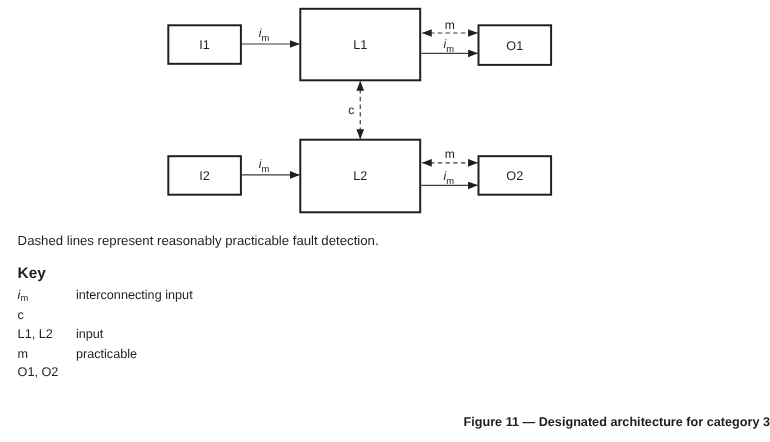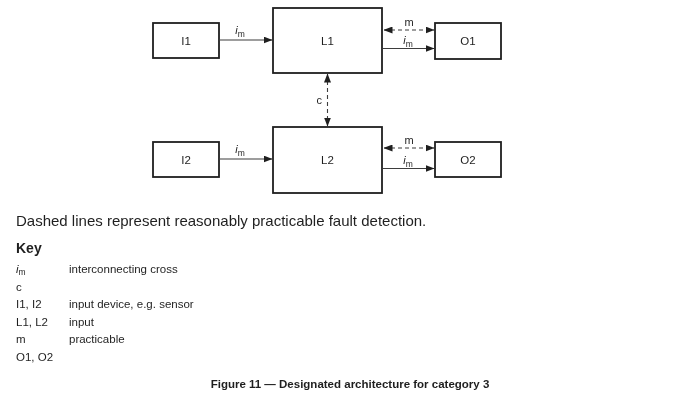--- a/index.html
+++ b/index.html
@@ -44,21 +44,21 @@
   .im-i {
     font-style: italic;
   }
   .im-sub {
     font-size: 8.5px;
   }
   .note {
     position: absolute;
     left: 16px;
     top: 212px;
-    font-size: 15px;
+    font-size: 12px;
     margin: 0;
   }
   .key-title {
     position: absolute;
     left: 16px;
     top: 240px;
     font-size: 14px;
     font-weight: bold;
   }
   .key-rows {
@@ -81,21 +81,21 @@
   }
   .key-sub {
     font-size: 8.5px;
     vertical-align: -2px;
   }
   .caption {
     position: absolute;
     left: 0;
     top: 378px;
     width: 700px;
-    text-align: center;
+    text-align: right;
     font-size: 11.5px;
     font-weight: bold;
   }
 </style>
 </head>
 <body>
 
 <svg class="diagram-svg" width="700" height="205" viewBox="0 0 700 205">
   <defs>
     <marker id="arrow-end" markerUnits="userSpaceOnUse" markerWidth="10" markerHeight="8" refX="8.5" refY="3.5" orient="auto">
@@ -167,28 +167,24 @@
   </g>
 </svg>
 
 <p class="note">Dashed lines represent reasonably practicable fault detection.</p>
 
 <div class="key-title">Key</div>
 
 <div class="key-rows">
   <div class="key-row">
     <span class="key-term"><span class="term-italic">i</span><span class="key-sub">m</span></span>
-    <span class="key-def">interconnecting cross</span>
+    <span class="key-def">interconnecting input</span>
   </div>
   <div class="key-row">
     <span class="key-term"><span>c</span><span class="key-sub"></span></span>
-  </div>
-  <div class="key-row">
-    <span class="key-term"><span>I1, I2</span><span class="key-sub"></span></span>
-    <span class="key-def">input device, e.g. sensor</span>
   </div>
   <div class="key-row">
     <span class="key-term"><span>L1, L2</span><span class="key-sub"></span></span>
     <span class="key-def">input</span>
   </div>
   <div class="key-row">
     <span class="key-term"><span>m</span><span class="key-sub"></span></span>
     <span class="key-def">practicable</span>
   </div>
   <div class="key-row">

